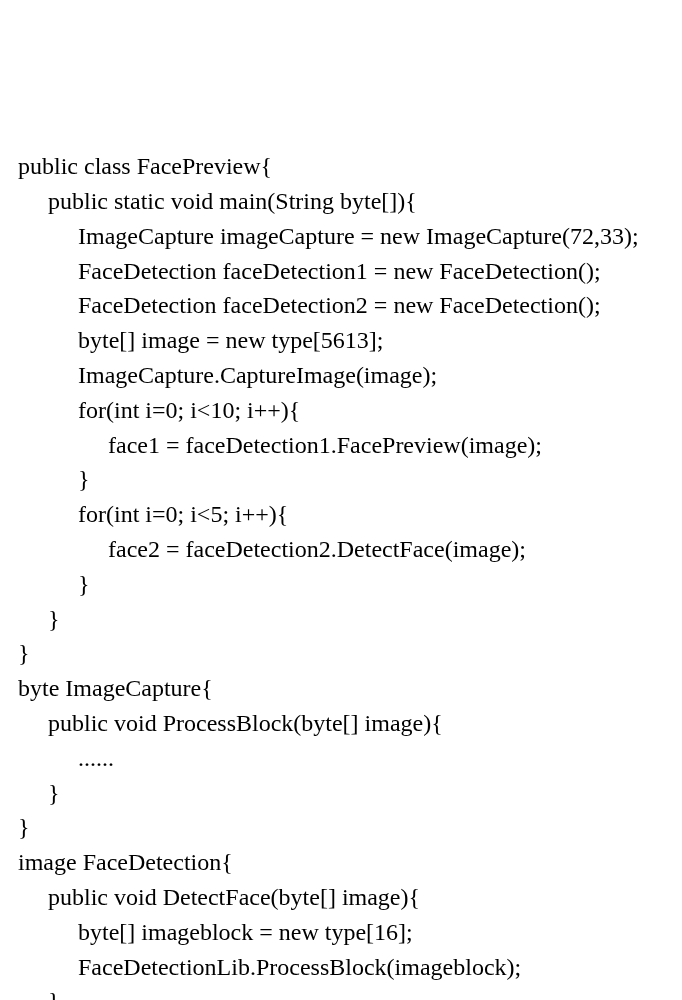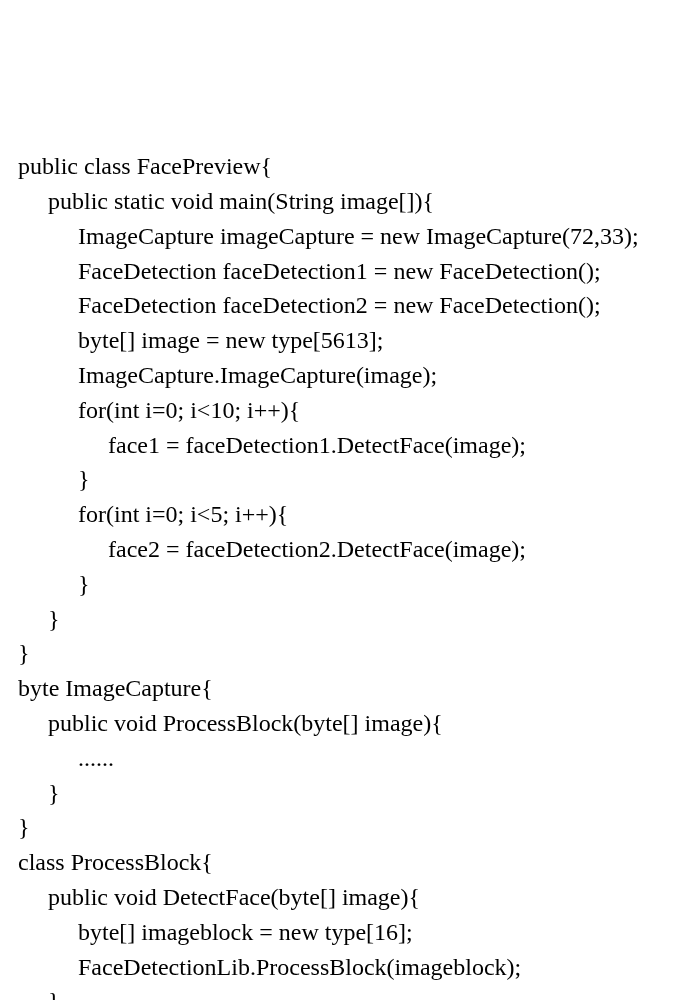--- a/index.html
+++ b/index.html
@@ -22,40 +22,40 @@
     .code-container {
       white-space: pre;
     }
   </style>
 </head>
 <body>
 
 
 
 <div class="code-container"><span>public class FacePreview{</span>
-<span>     public static void main(String image[]){</span>
+<span>     public static void main(String byte[]){</span>
 <span>          ImageCapture imageCapture = new ImageCapture(72,33);</span>
 <span>          FaceDetection faceDetection1 = new FaceDetection();</span>
 <span>          FaceDetection faceDetection2 = new FaceDetection();</span>
 <span>          byte[] image = new type[5613];</span>
-<span>          ImageCapture.ImageCapture(image);</span>
+<span>          ImageCapture.CaptureImage(image);</span>
 <span>          for(int i=0; i&lt;10; i++){</span>
-<span>               face1 = faceDetection1.DetectFace(image);</span>
+<span>               face1 = faceDetection1.FacePreview(image);</span>
 <span>          }</span>
 <span>          for(int i=0; i&lt;5; i++){</span>
 <span>               face2 = faceDetection2.DetectFace(image);</span>
 <span>          }</span>
 <span>     }</span>
 <span>}</span>
 <span>byte ImageCapture{</span>
 <span>     public void ProcessBlock(byte[] image){</span>
 <span>          ......</span>
 <span>     }</span>
 <span>}</span>
-<span>class ProcessBlock{</span>
+<span>image FaceDetection{</span>
 <span>     public void DetectFace(byte[] image){</span>
 <span>          byte[] imageblock = new type[16];</span>
 <span>          FaceDetectionLib.ProcessBlock(imageblock);</span>
 <span>     }</span>
 
 
 
 
 
 </div>

